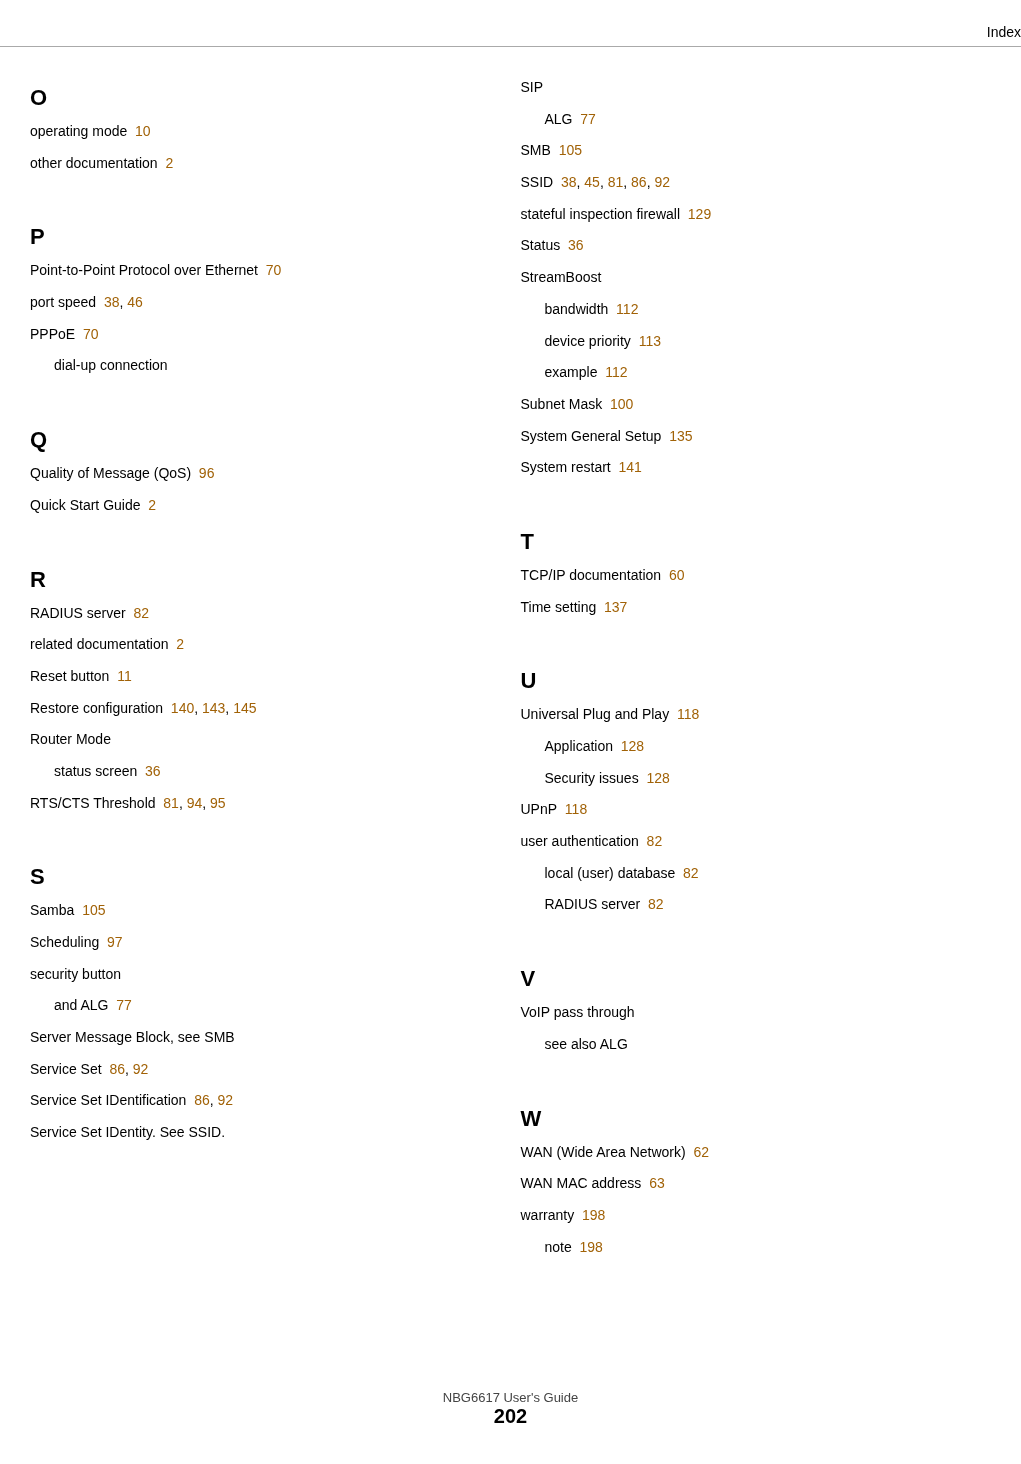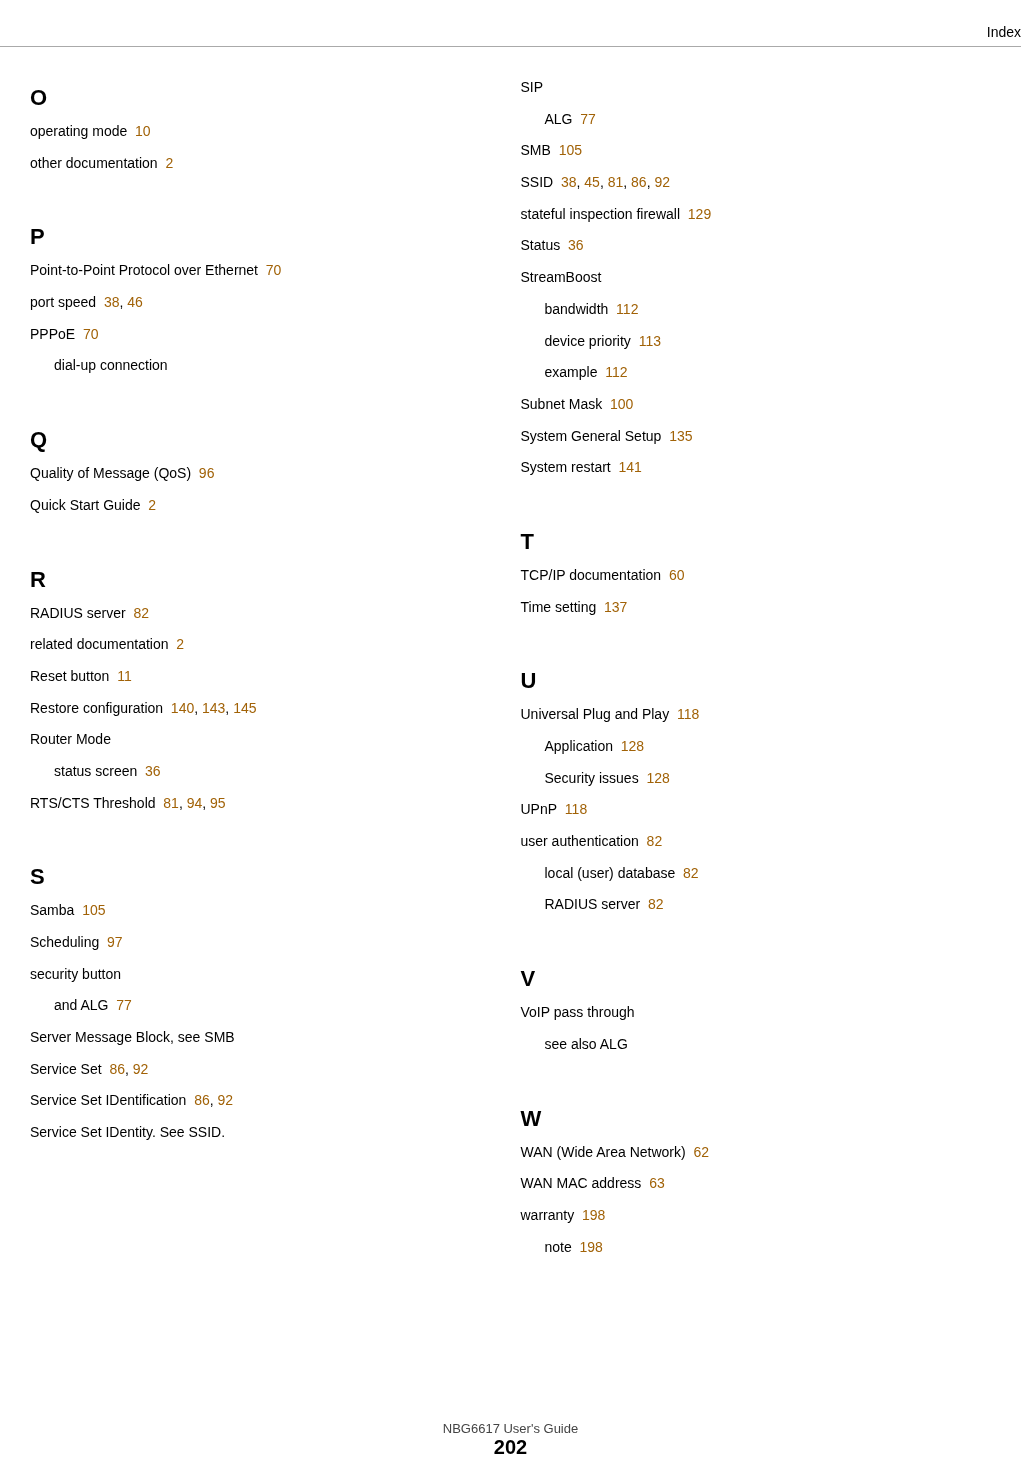--- a/index.html
+++ b/index.html
@@ -13,21 +13,21 @@
       position: relative;
     }
     .page-header {
       text-align: right;
       padding: 24px 0 6px 0;
       border-bottom: 1px solid #aaa;
       font-size: 14px;
     }
     .page-footer {
       position: absolute;
-      bottom: 5px;
+      bottom: 36px;
       width: 100%;
       text-align: center;
     }
     .page-footer .footer-title {
       font-size: 13px;
       color: #444;
     }
     .page-footer .footer-page {
       font-size: 20px;
       font-weight: bold;

